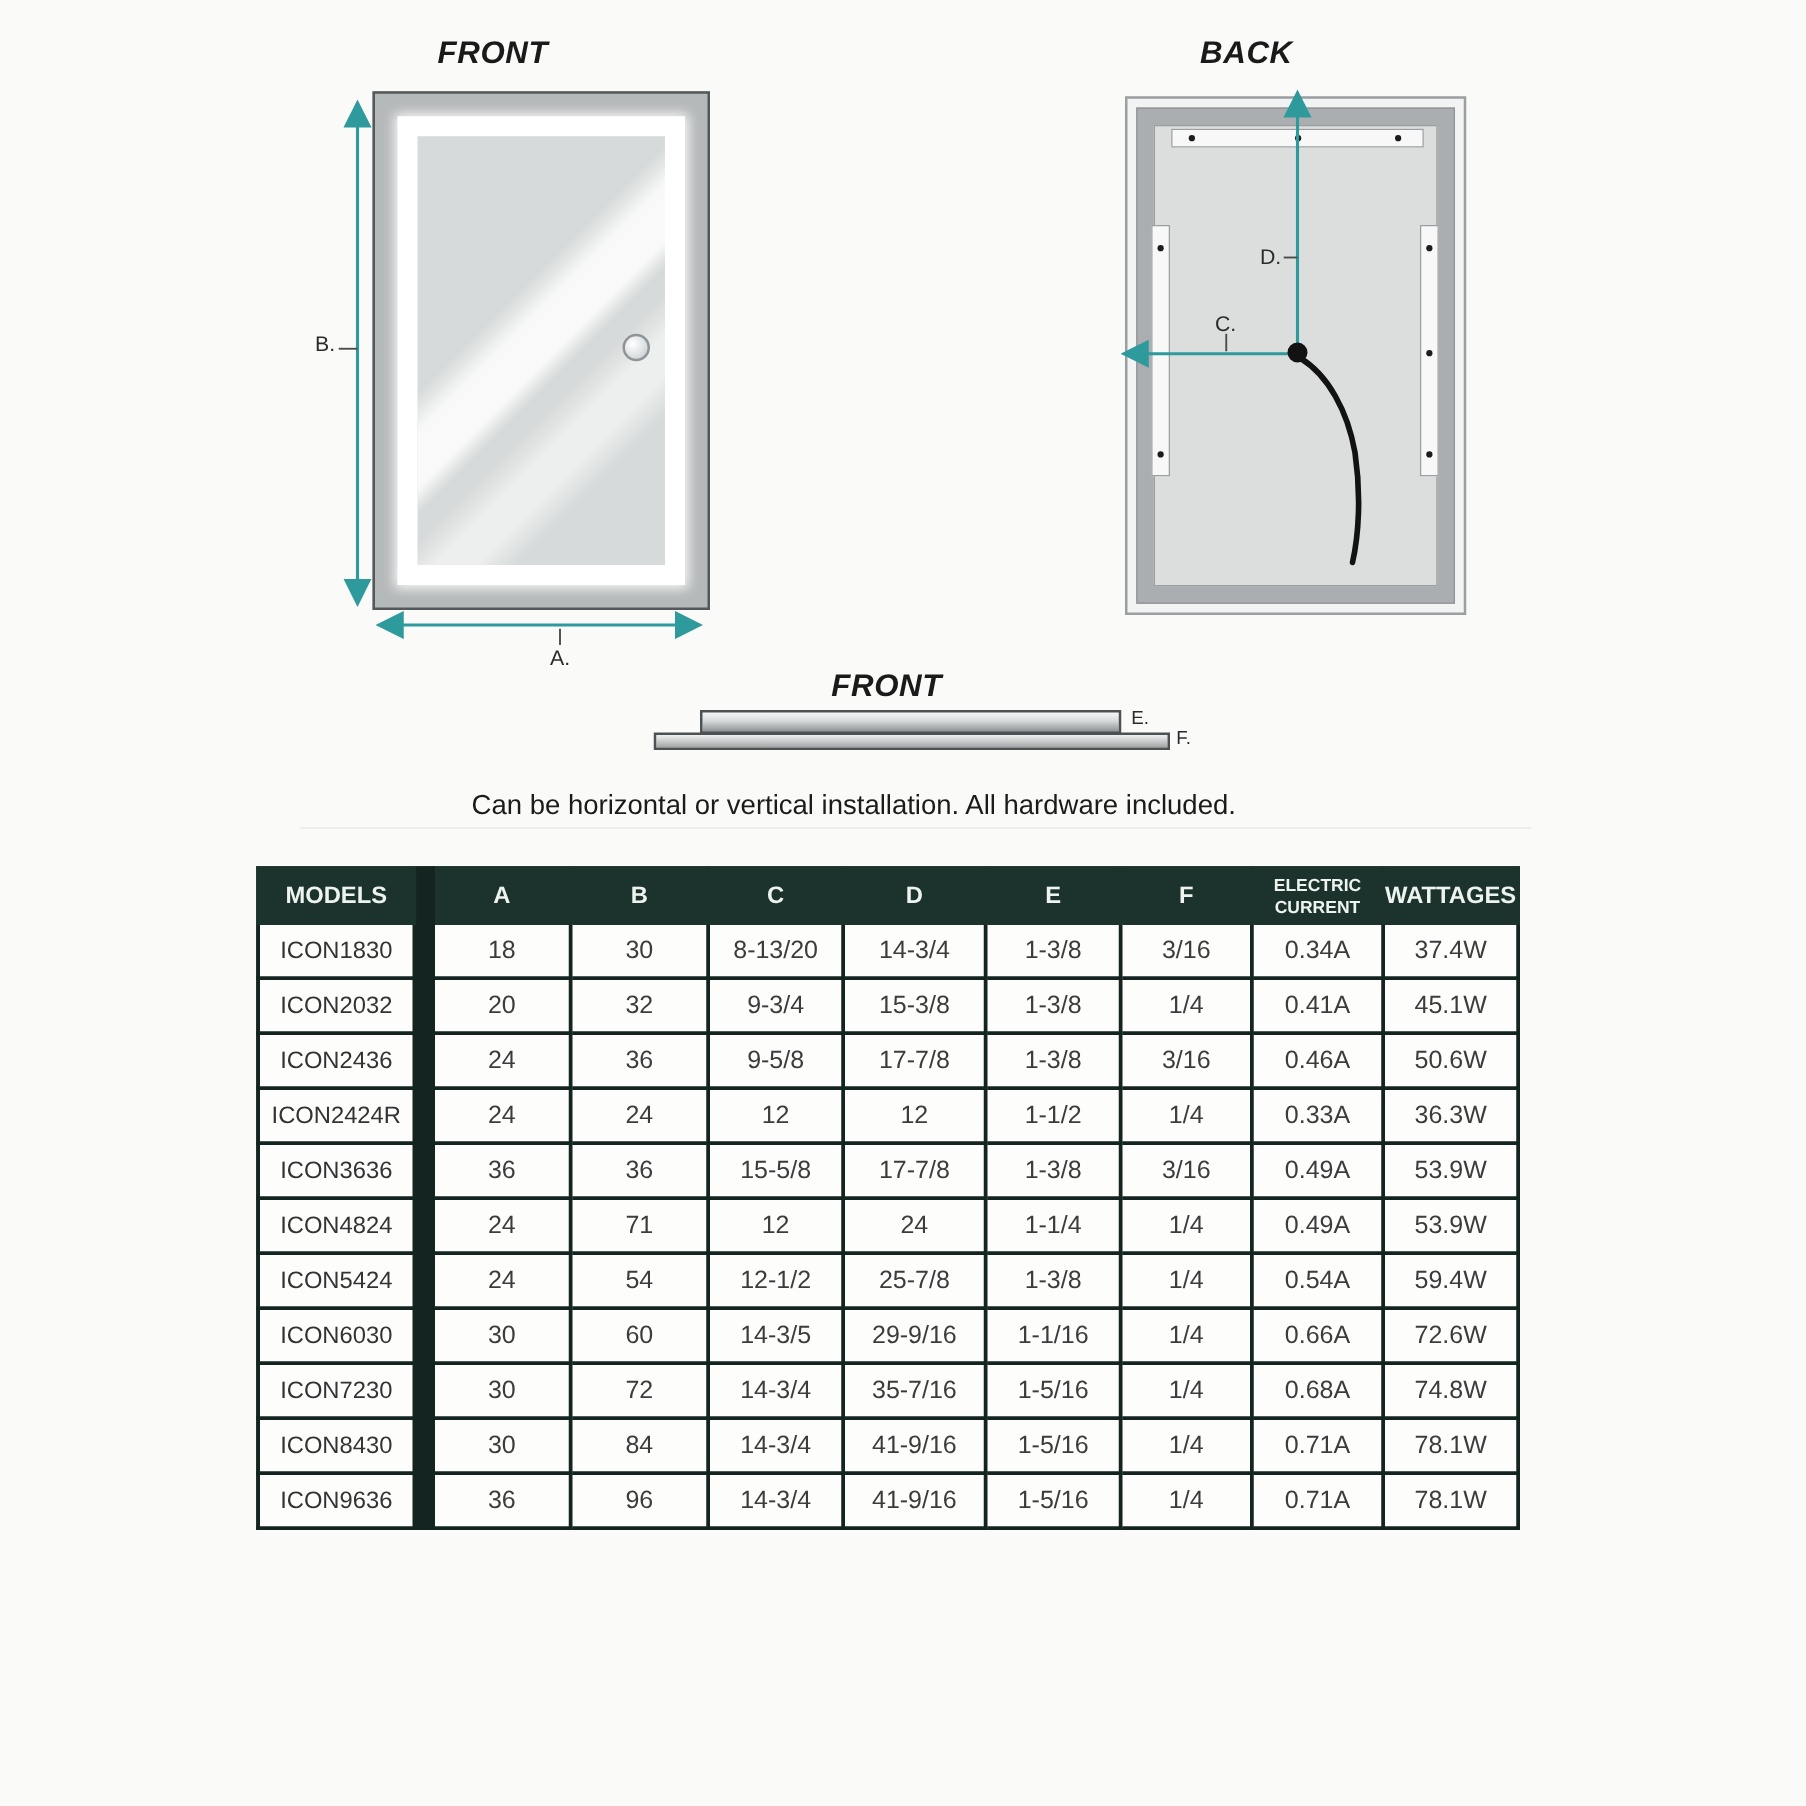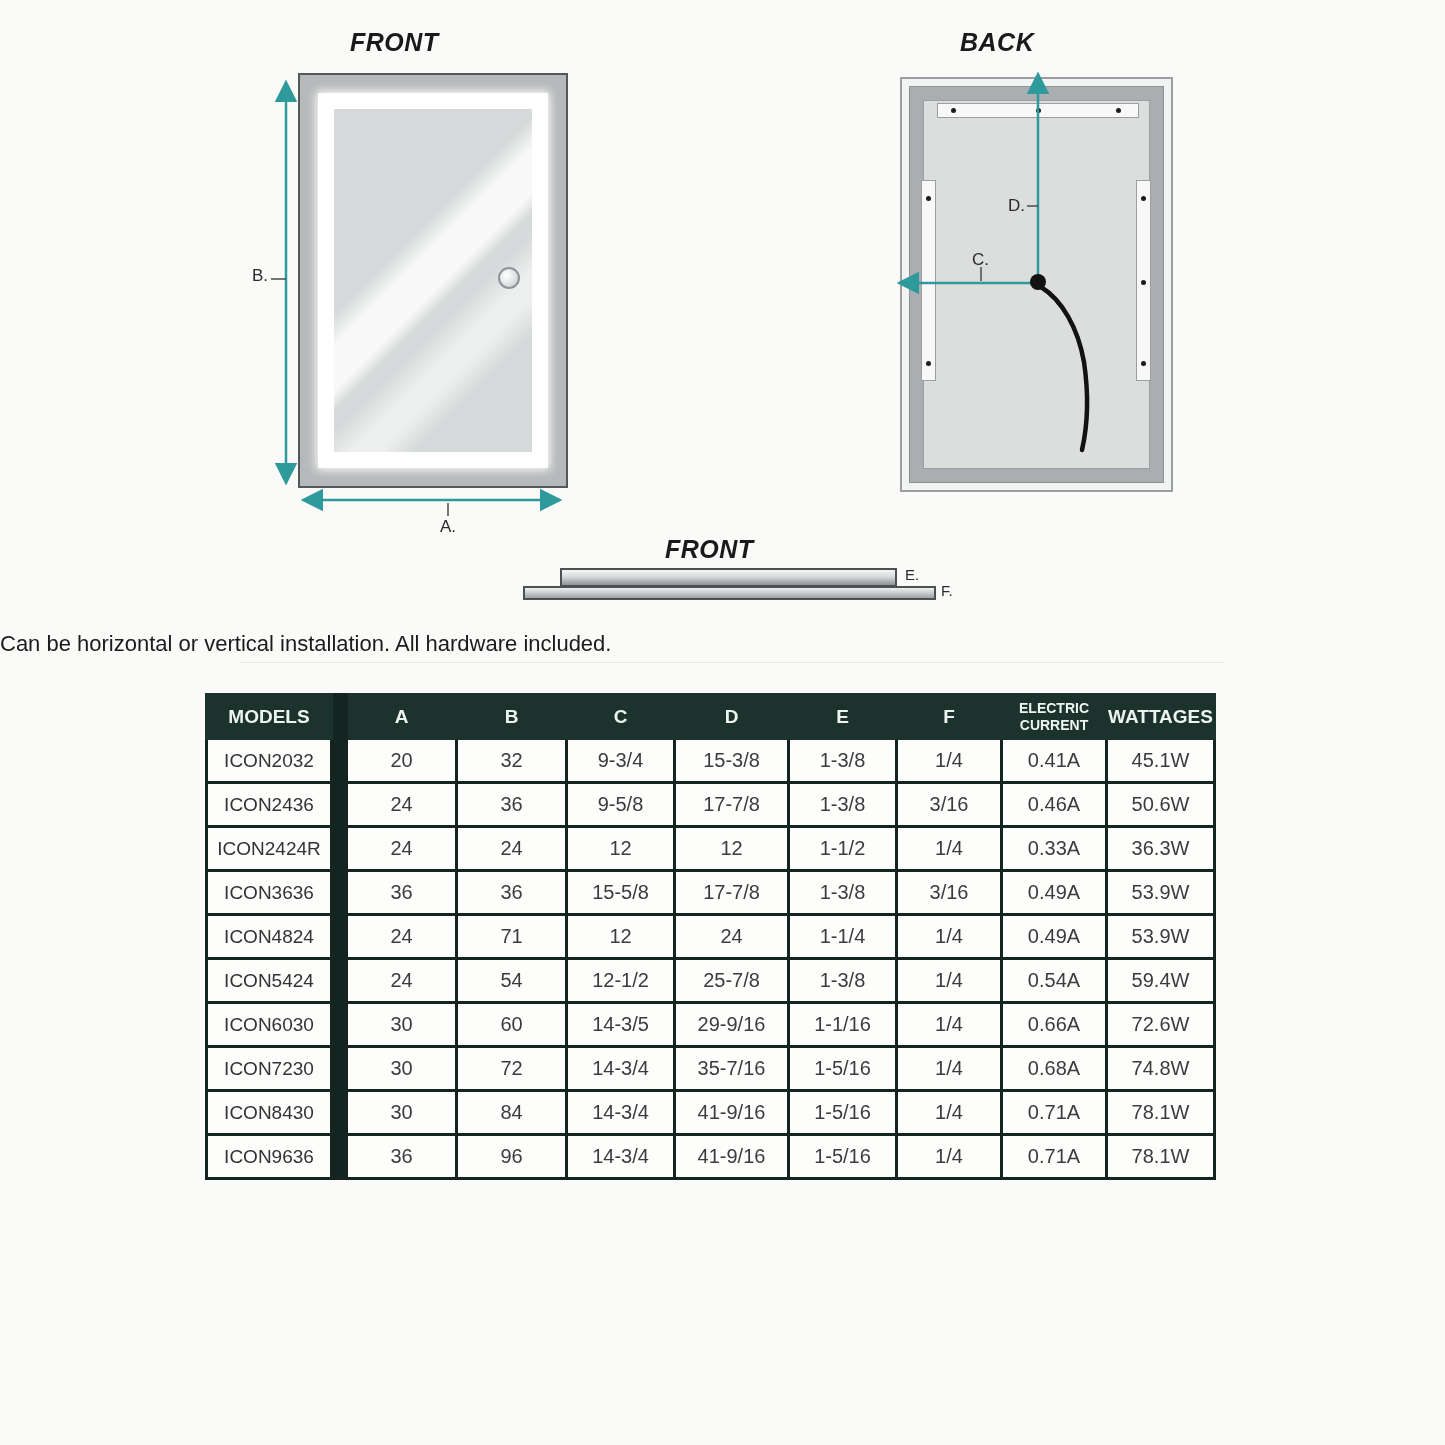--- a/index.html
+++ b/index.html
@@ -67,21 +67,21 @@
     background:linear-gradient(#f6f6f6 0%, #d7dadb 45%, #8e9395 100%);
     border:2px solid #4c5153;
   }
   .side-bar-bottom{
     left:523px;top:586px;width:413px;height:14px;box-sizing:border-box;
     background:linear-gradient(#eff0f0 0%, #c4c8c9 55%, #9ea2a4 100%);
     border:2px solid #4c5153;
   }
 
   .caption{
-    left:0;top:631px;width:1366px;
+    left:0;top:631px;width:1366px;text-align:center;
     font-size:22px;color:#1b1b1b;
   }
   .caption-rule{
     left:240px;top:662px;width:985px;height:1px;background:#e6e6e2;
   }
 
   
   .spec-table-wrap{left:205px;top:693px;}
   table.spec{
     border-collapse:collapse;table-layout:fixed;width:1008px;
@@ -200,20 +200,32 @@
           <th>C</th>
           <th>D</th>
           <th>E</th>
           <th>F</th>
           <th class="small">ELECTRIC CURRENT</th>
           <th>WATTAGES</th>
         </tr>
       </thead>
     <tbody>
         <tr>
+          <td class="model">ICON1830</td>
+          <td class="spacer"></td>
+          <td>18</td>
+          <td>30</td>
+          <td>8-13/20</td>
+          <td>14-3/4</td>
+          <td>1-3/8</td>
+          <td>3/16</td>
+          <td>0.34A</td>
+          <td>37.4W</td>
+        </tr>
+        <tr>
           <td class="model">ICON2032</td>
           <td class="spacer"></td>
           <td>20</td>
           <td>32</td>
           <td>9-3/4</td>
           <td>15-3/8</td>
           <td>1-3/8</td>
           <td>1/4</td>
           <td>0.41A</td>
           <td>45.1W</td>

